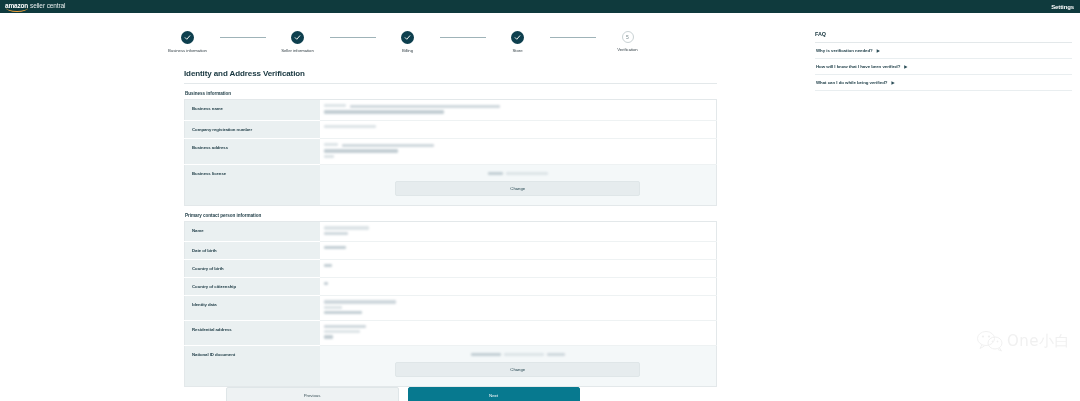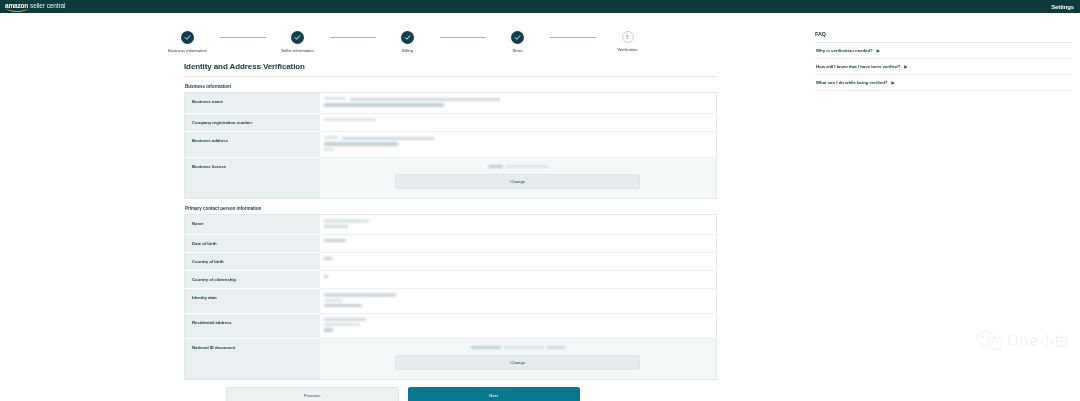--- a/index.html
+++ b/index.html
@@ -67,21 +67,21 @@
   .step-line {
     width: 46px; height: 1px; background: #9fb3b8;
     margin-top: 6px;
   }
 
   
   .content { padding: 0 0 0 184px; }
   .content-inner { width: 533px; }
   h1.page-title {
     font-size: 8px; font-weight: bold; color: #15343d;
-    padding-bottom: 5px; margin-top: 8px;
+    padding-bottom: 5px; margin-top: 15px;
     border-bottom: 1px solid #e3e8ea;
     letter-spacing: -0.1px;
   }
   .section-title {
     font-size: 4.6px; font-weight: bold; color: #1c3a44;
     margin: 7px 0 3px 1px; letter-spacing: -0.05px;
   }
   table.form-table {
     width: 533px; border-collapse: collapse;
     border: 1px solid #e3e8ea; table-layout: fixed;

